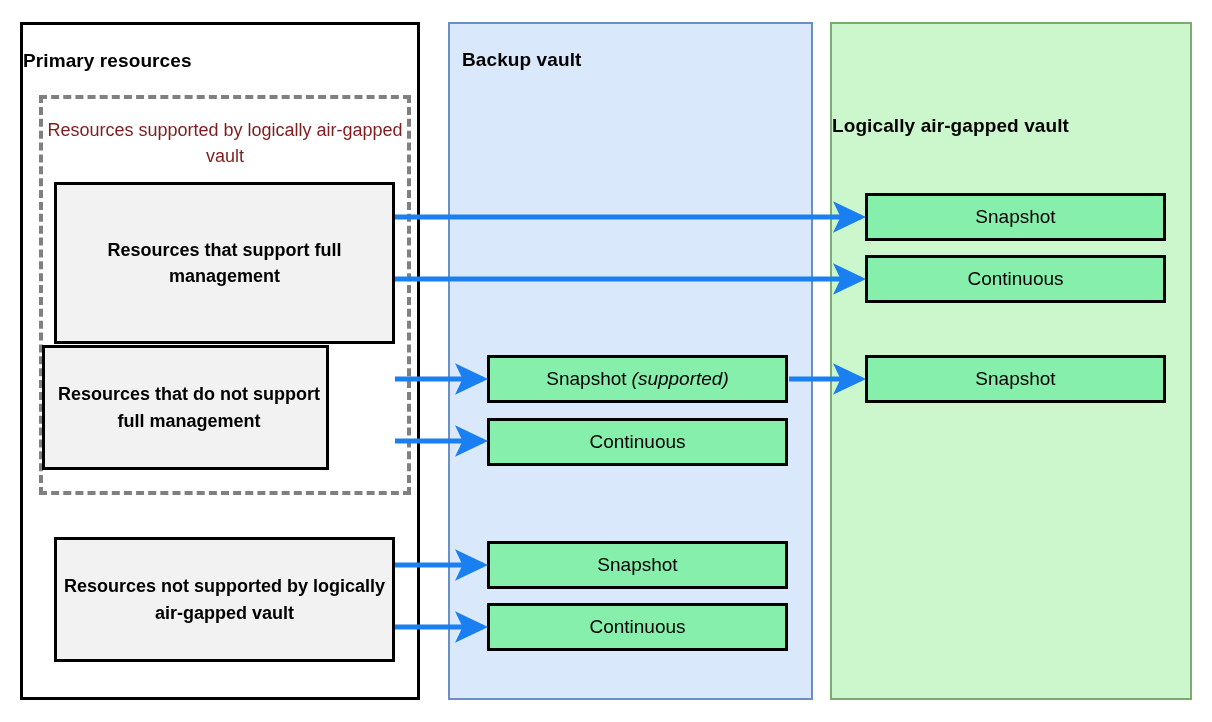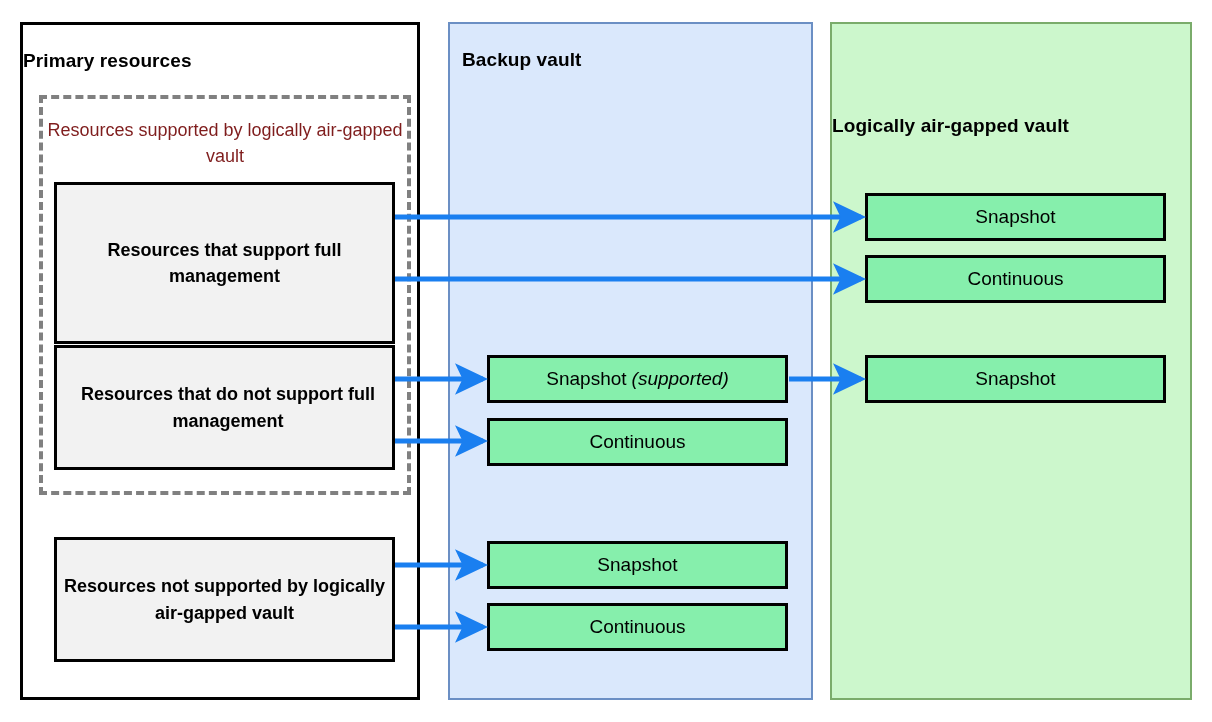--- a/index.html
+++ b/index.html
@@ -98,21 +98,21 @@
     align-items: center;
     justify-content: center;
     text-align: center;
     font-size: 18px;
     font-weight: bold;
     line-height: 1.45;
     color: #000000;
     padding: 0 6px;
   }
   .res-full   { left: 54px; top: 182px; width: 341px; height: 162px; }
-  .res-nofull { left: 54px; top: 345px; width: 341px; height: 125px; padding-left: 13px; }
+  .res-nofull { left: 42px; top: 345px; width: 287px; height: 125px; padding-left: 13px; }
   .res-unsup  { left: 54px; top: 537px; width: 341px; height: 125px; }
 
   
   .rp-box {
     position: absolute;
     box-sizing: border-box;
     background: #86efac;
     border: 3px solid #000000;
     display: flex;
     align-items: center;

